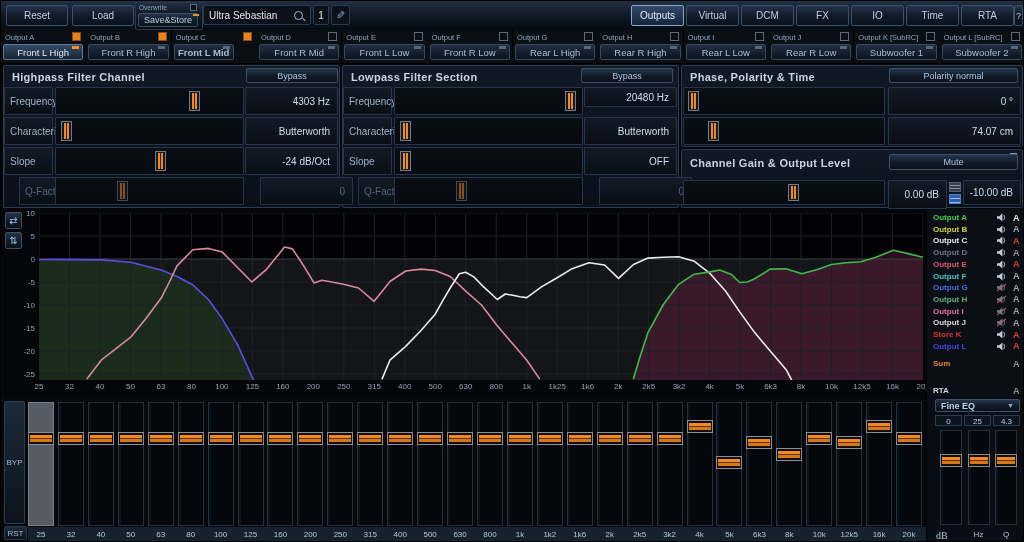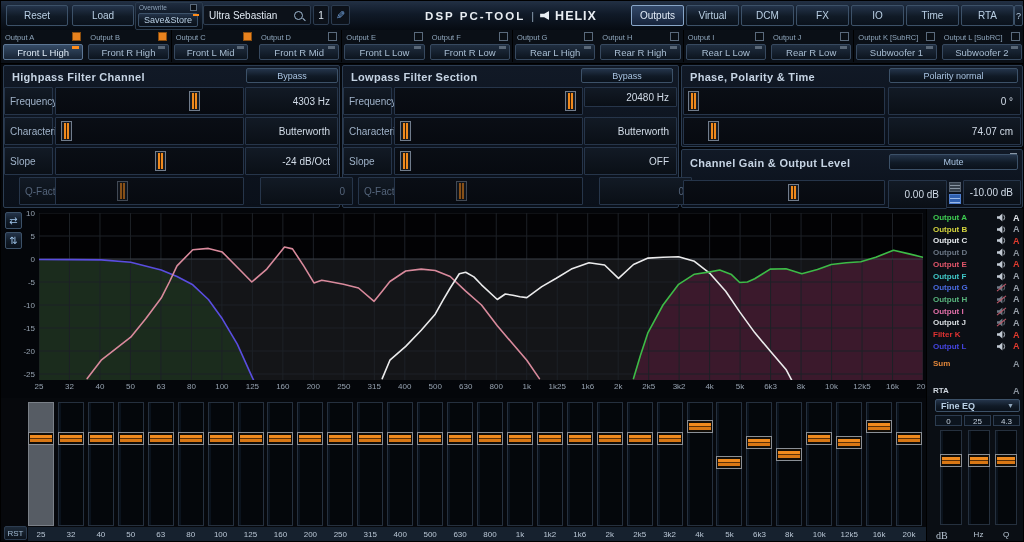--- a/index.html
+++ b/index.html
@@ -67,26 +67,20 @@
        border-radius:2px;display:flex;align-items:center;box-sizing:border-box;">
     <span style="color:#dfe7f0;font-size:10px;padding-left:5px;flex:1;">Ultra Sebastian</span>
     <span class="mag" style="margin-right:7px;"></span>
   </div>
   <div class="abs" style="left:312px;top:4px;width:16px;height:20px;background:#0c1119;border:1px solid #2c3c50;
        border-radius:2px;color:#dfe7f0;font-size:10px;display:flex;align-items:center;justify-content:center;box-sizing:border-box;">1</div>
   <div class="abs" style="left:330px;top:4px;width:19px;height:20px;background:#0c1119;border:1px solid #2c3c50;
        border-radius:2px;display:flex;align-items:center;justify-content:center;box-sizing:border-box;">
     <span style="color:#6f9fd8;font-size:11px;transform:scaleX(-1);">✎</span>
   </div>
-  <div class="abs" style="left:380px;top:6px;width:260px;height:17px;display:flex;align-items:center;justify-content:center;gap:6px;">
-    <span style="color:#e8edf2;font-size:11.5px;font-weight:bold;letter-spacing:2px;">DSP PC-TOOL</span>
-    <span style="color:#8fa2b6;font-size:11px;">|</span>
-    <span style="width:9px;height:9px;background:#e8edf2;clip-path:polygon(100% 0,45% 30%,0 30%,0 70%,45% 70%,100% 100%);"></span>
-    <span style="color:#e8edf2;font-size:12.5px;font-weight:bold;letter-spacing:1px;">HELIX</span>
-  </div>
   <div id="nav-buttons">
         <div class="btn sel" style="left: 630px; top: 4px; width: 53px; height: 21px;">Outputs</div>
         <div class="btn" style="left: 685px; top: 4px; width: 53px; height: 21px;">Virtual</div>
         <div class="btn" style="left: 740px; top: 4px; width: 53px; height: 21px;">DCM</div>
         <div class="btn" style="left: 795px; top: 4px; width: 53px; height: 21px;">FX</div>
         <div class="btn" style="left: 850px; top: 4px; width: 53px; height: 21px;">IO</div>
         <div class="btn" style="left: 905px; top: 4px; width: 53px; height: 21px;">Time</div>
         <div class="btn" style="left: 960px; top: 4px; width: 53px; height: 21px;">RTA</div>
       </div>
   <div class="btn" style="left:1013px;top:4px;width:9px;height:21px;font-size:9px;">?</div>
@@ -95,21 +89,21 @@
 <div class="abs" style="left:0;top:29px;width:1024px;height:33px;background:#0a0f16;border-bottom:1px solid #000;" id="tabs-strip">
       <div style="position: absolute; left: 4px; top: 3px; font-size: 7.5px; color: rgb(143, 166, 188);">Output A</div>
       <div class="cb on" style="left: 71.3333px; top: 2px;"></div>
       <div class="tab sel" style="left: 2px; top: 14px; width: 80.3333px;">Front L High<div class="tmark on"></div></div>
       <div style="position: absolute; left: 89.3333px; top: 3px; font-size: 7.5px; color: rgb(143, 166, 188);">Output B</div>
       <div class="cb on" style="left: 156.667px; top: 2px;"></div>
       <div class="tab" style="left: 87.3333px; top: 14px; width: 80.3333px;">Front R High<div class="tmark"></div></div>
       <div style="position: absolute; left: 169.667px; top: 0px; width: 1px; height: 32px; background: rgb(0, 0, 0);"></div>
       <div style="position: absolute; left: 174.667px; top: 3px; font-size: 7.5px; color: rgb(143, 166, 188);">Output C</div>
       <div class="cb on" style="left: 242px; top: 2px;"></div>
-      <div class="tab" style="left: 172.667px; top: 14px; width: 74px;">Front L Mid<div class="tmark"></div></div>
+      <div class="tab" style="left: 172.667px; top: 14px; width: 60px; font-weight: bold;">Front L Mid<div class="tmark"></div></div>
       <div style="position: absolute; left: 260px; top: 3px; font-size: 7.5px; color: rgb(143, 166, 188);">Output D</div>
       <div class="cb" style="left: 327.333px; top: 2px;"></div>
       <div class="tab" style="left: 258px; top: 14px; width: 80.3333px;">Front R Mid<div class="tmark"></div></div>
       <div style="position: absolute; left: 340.333px; top: 0px; width: 1px; height: 32px; background: rgb(0, 0, 0);"></div>
       <div style="position: absolute; left: 345.333px; top: 3px; font-size: 7.5px; color: rgb(143, 166, 188);">Output E</div>
       <div class="cb" style="left: 412.667px; top: 2px;"></div>
       <div class="tab" style="left: 343.333px; top: 14px; width: 80.3333px;">Front L Low<div class="tmark"></div></div>
       <div style="position: absolute; left: 430.667px; top: 3px; font-size: 7.5px; color: rgb(143, 166, 188);">Output F</div>
       <div class="cb" style="left: 498px; top: 2px;"></div>
       <div class="tab" style="left: 428.667px; top: 14px; width: 80.3333px;">Front R Low<div class="tmark"></div></div>
@@ -435,21 +429,21 @@
       <div class="srow" style="left: 6px; top: 108.3px; width: 90px;">
         <div class="lbl" style="color: rgb(216, 220, 224);">Output J</div>
         <svg viewBox="0 0 12 10" width="11" height="9" style="position: absolute; left: 63px;">
           <path d="M1 3.5h2.5L7 .5v9L3.5 6.5H1z" fill="#707a86"></path>
           <path d="M8.5 2q2 3 0 6" stroke="#707a86" stroke-width="1" fill="none"></path>
           <line x1="1" y1="9" x2="11" y2="1" stroke="#c05868" stroke-width="1.2"></line>
         </svg>
         <div class="aa" style="color: rgb(154, 162, 172);">A</div>
       </div>
       <div class="srow" style="left: 6px; top: 120px; width: 90px;">
-        <div class="lbl" style="color: rgb(224, 50, 50);">Filter K</div>
+        <div class="lbl" style="color: rgb(224, 50, 50);">Store K</div>
         <svg viewBox="0 0 12 10" width="11" height="9" style="position: absolute; left: 63px;">
           <path d="M1 3.5h2.5L7 .5v9L3.5 6.5H1z" fill="#c2cad4"></path>
           <path d="M8.5 2q2 3 0 6" stroke="#c2cad4" stroke-width="1" fill="none"></path>
         </svg>
         <div class="aa" style="color: rgb(226, 59, 46);">A</div>
       </div>
       <div class="srow" style="left: 6px; top: 131.7px; width: 90px;">
         <div class="lbl" style="color: rgb(68, 68, 224);">Output L</div>
         <svg viewBox="0 0 12 10" width="11" height="9" style="position: absolute; left: 63px;">
           <path d="M1 3.5h2.5L7 .5v9L3.5 6.5H1z" fill="#c2cad4"></path>
@@ -462,20 +456,24 @@
         <div class="aa" style="color: rgb(138, 146, 156);">A</div>
       </div>
       <div class="srow" style="left: 6px; top: 176px; width: 90px;">
         <div class="lbl" style="color: rgb(207, 214, 222);">RTA</div>
         <div class="aa" style="color: rgb(138, 146, 156);">A</div>
       </div>
     </div>
 
 <div class="abs" style="left:0;top:397px;width:925px;height:145px;background:#06080c;"></div>
 <div class="abs" style="left:27px;top:526px;width:898px;height:15px;background:#16212e;"></div>
+<div class="abs" style="left:3px;top:400px;width:21px;height:123px;background:linear-gradient(180deg,#1d2a39,#0c131c);
+     border:1px solid #2c3c50;border-radius:2px;display:flex;align-items:center;justify-content:center;box-sizing:border-box;">
+  <span style="color:#9fb8d0;font-size:8px;">BYP</span>
+</div>
 <div class="abs" style="left:3px;top:525px;width:23px;height:14px;background:linear-gradient(180deg,#1d2a39,#0c131c);
      border:1px solid #2c3c50;border-radius:2px;display:flex;align-items:center;justify-content:center;box-sizing:border-box;">
   <span style="color:#9fb8d0;font-size:8px;">RST</span>
 </div>
 <div id="eq-bands">
       <div class="eqtrack sel" style="left: 27px; top: 401px; width: 26px; height: 124px;"></div>
       <div class="eqh" style="left: 27px; top: 431px;">
         <div></div>
       </div>
       <div style="position: absolute; left: 25px; top: 529px; width: 30px; text-align: center; font-size: 8px; color: rgb(185, 198, 212);">25</div>

